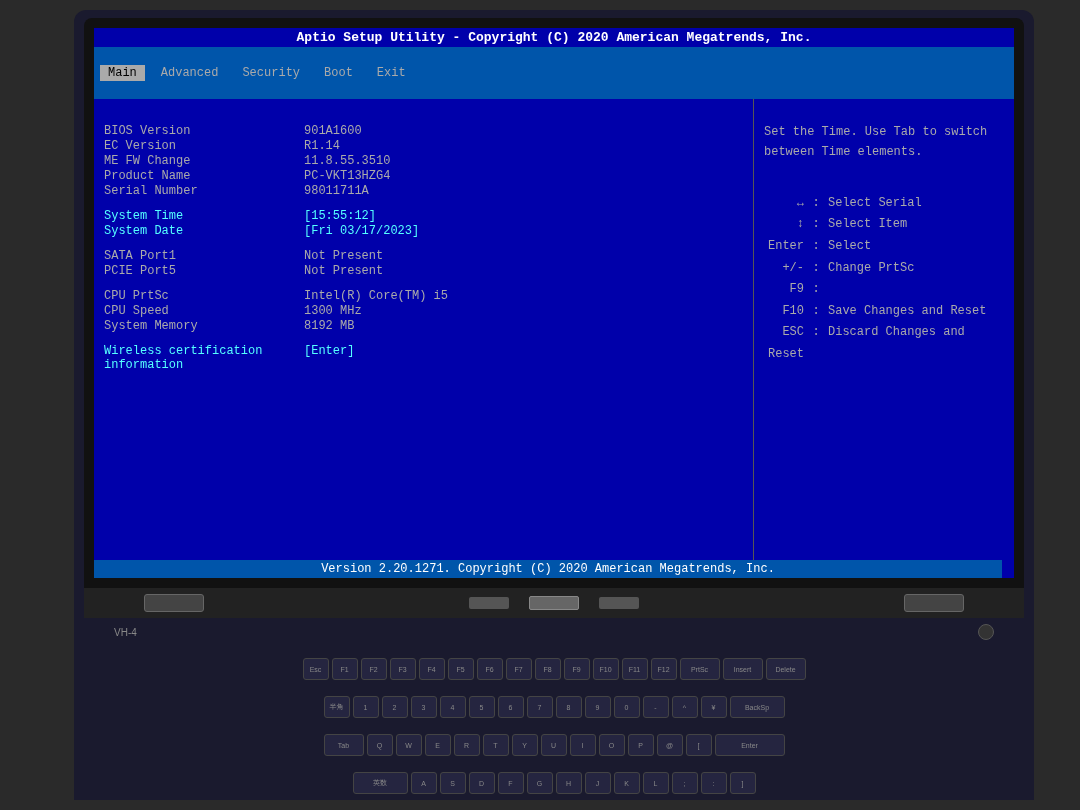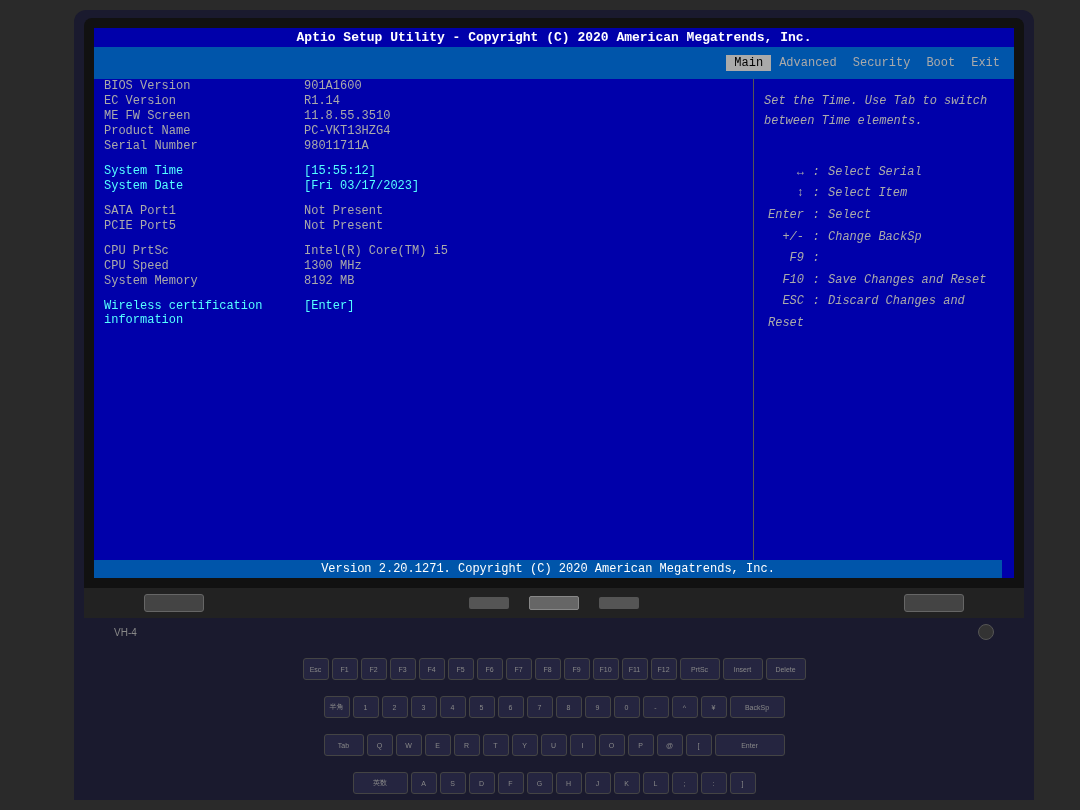--- a/index.html
+++ b/index.html
@@ -57,23 +57,22 @@
       text-align: center;
       padding: 2px 0;
       font-size: 13px;
       font-weight: bold;
     }
 
     
     .menu-bar {
       display: flex;
       background: #0055aa;
-      padding: 8px 6px;
-      gap: 0;
-      justify-content: flex-end;
+      padding: 18px 6px;
+      gap: 8px;
     }
 
     .menu-item {
       color: #aaaaaa;
       padding: 1px 8px;
       font-size: 12px;
       cursor: pointer;
     }
 
     .menu-item.active {
@@ -82,31 +81,30 @@
     }
 
     
     .bios-content {
       display: flex;
       height: calc(100% - 52px);
     }
 
     .left-panel {
       flex: 1;
-      padding: 0 10px;
+      padding: 25px 10px;
       border-right: 1px solid #555;
     }
 
     .right-panel {
       width: 260px;
-      padding: 12px 10px;
+      padding: 23px 10px;
       color: #aaaaaa;
       font-size: 12px;
       line-height: 1.6;
-      font-style: italic;
     }
 
     .info-row {
       display: flex;
       margin-bottom: 1px;
     }
 
     .info-label {
       color: #aaaaaa;
       width: 200px;
@@ -287,21 +285,21 @@
 
           <div class="info-row">
             <span class="info-label">BIOS Version</span>
             <span class="info-value">901A1600</span>
           </div>
           <div class="info-row">
             <span class="info-label">EC Version</span>
             <span class="info-value">R1.14</span>
           </div>
           <div class="info-row">
-            <span class="info-label">ME FW Screen</span>
+            <span class="info-label">ME FW Change</span>
             <span class="info-value">11.8.55.3510</span>
           </div>
           <div class="info-row">
             <span class="info-label">Product Name</span>
             <span class="info-value">PC-VKT13HZG4</span>
           </div>
           <div class="info-row">
             <span class="info-label">Serial Number</span>
             <span class="info-value">98011711A</span>
           </div>
@@ -367,21 +365,21 @@
               <span class="key-desc">Select Item</span>
             </div>
             <div class="key-row">
               <span class="key-name">Enter</span>
               <span class="key-sep">:</span>
               <span class="key-desc">Select</span>
             </div>
             <div class="key-row">
               <span class="key-name">+/-</span>
               <span class="key-sep">:</span>
-              <span class="key-desc">Change BackSp</span>
+              <span class="key-desc">Change PrtSc</span>
             </div>
             <div class="key-row">
               <span class="key-name">F9</span>
               <span class="key-sep">:</span>
             </div>
             <div class="key-row">
               <span class="key-name">F10</span>
               <span class="key-sep">:</span>
               <span class="key-desc">Save Changes and Reset</span>
             </div>

